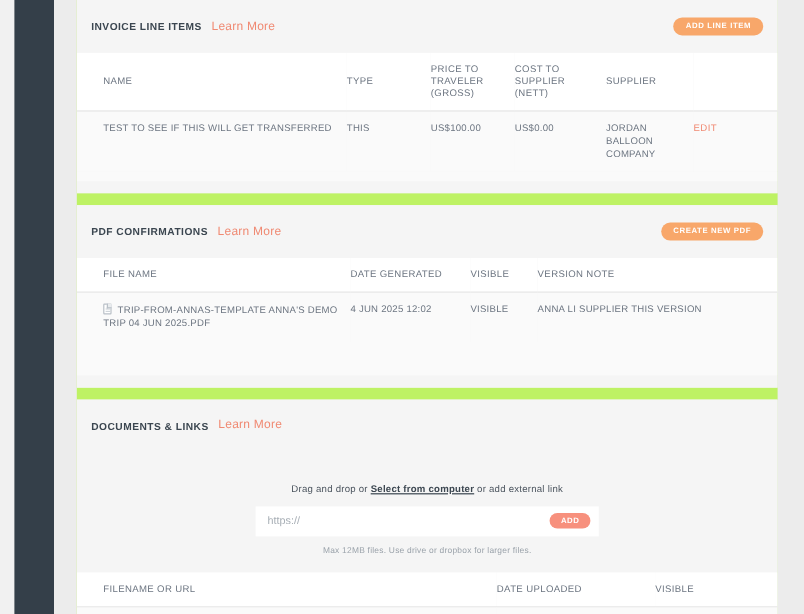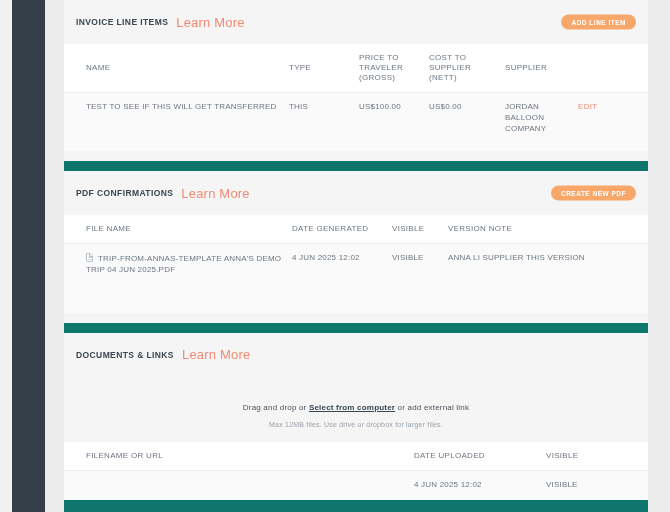--- a/index.html
+++ b/index.html
@@ -11,34 +11,34 @@
     -webkit-font-smoothing: antialiased;
   }
   .app { position: relative; width: 670px; height: 512px; display: flex; background:#f1f1f1; }
 
   
   .rail-outer { width: 12px; height: 512px; background: #f1f1f1; flex: 0 0 12px; }
   .sidebar { width: 33px; height: 512px; background: #343f49; flex: 0 0 33px; }
   .rail-gap { width: 19px; height: 512px; background: #ececec; flex: 0 0 19px; }
 
   
-  .main { flex: 1 1 auto; height: 512px; background: #0f766e; position: relative; overflow: hidden; }
+  .main { flex: 1 1 auto; height: 512px; background: #bef264; position: relative; overflow: hidden; }
   .content { width: 584px; margin-left: 0; }
 
   .card { background: #f5f5f5; width: 584px; margin-bottom: 10px; }
   .card-head {
     height: 44px; display: flex; align-items: center;
     padding: 0 12px 0 12px; background: #f5f5f5; position: relative;
   }
   .card-title {
     font-size: 8.5px; font-weight: bold; color: #3b4650;
     letter-spacing: .4px; text-transform: uppercase;
   }
   .learn-more {
-    font-size: 13px; color: #f08a73; margin-left: 8px; letter-spacing: .2px;
+    font-size: 10px; color: #f08a73; margin-left: 8px; letter-spacing: .2px;
     cursor: pointer;
   }
   .pill {
     position: absolute; right: 12px; top: 50%; transform: translateY(-50%);
     background: #f8a76a; color: #ffffff; border: none;
     border-radius: 11px; height: 15px; padding: 0 10px;
     font-size: 6.5px; font-weight: bold; letter-spacing: .5px;
     font-family: "Liberation Sans", sans-serif; cursor: pointer;
     display: flex; align-items: center; justify-content: center;
     text-transform: uppercase; white-space: nowrap;
@@ -196,20 +196,24 @@
         <div class="card-tail"></div>
       </section>
 
       <section class="card">
         <div class="card-head">
           <span class="card-title">DOCUMENTS &amp; LINKS</span>
           <span class="learn-more">Learn More</span>
         </div>
         <div class="upload-zone">
           <div class="dd-line"><span>Drag and drop or </span><b>Select from computer</b><span> or add external link</span></div>
+          <div class="url-row">
+            <input class="url-input" type="text" placeholder="https://" style="">
+            <button class="add-btn">ADD</button>
+          </div>
           <div class="hint">Max 12MB files. Use drive or dropbox for larger files.</div>
         </div>
         <table class="grid">
           <colgroup>
               <col style="width:350px">
               <col style="width:132px">
               <col style="width:102px">
             </colgroup>
           <thead>
             <tr>

